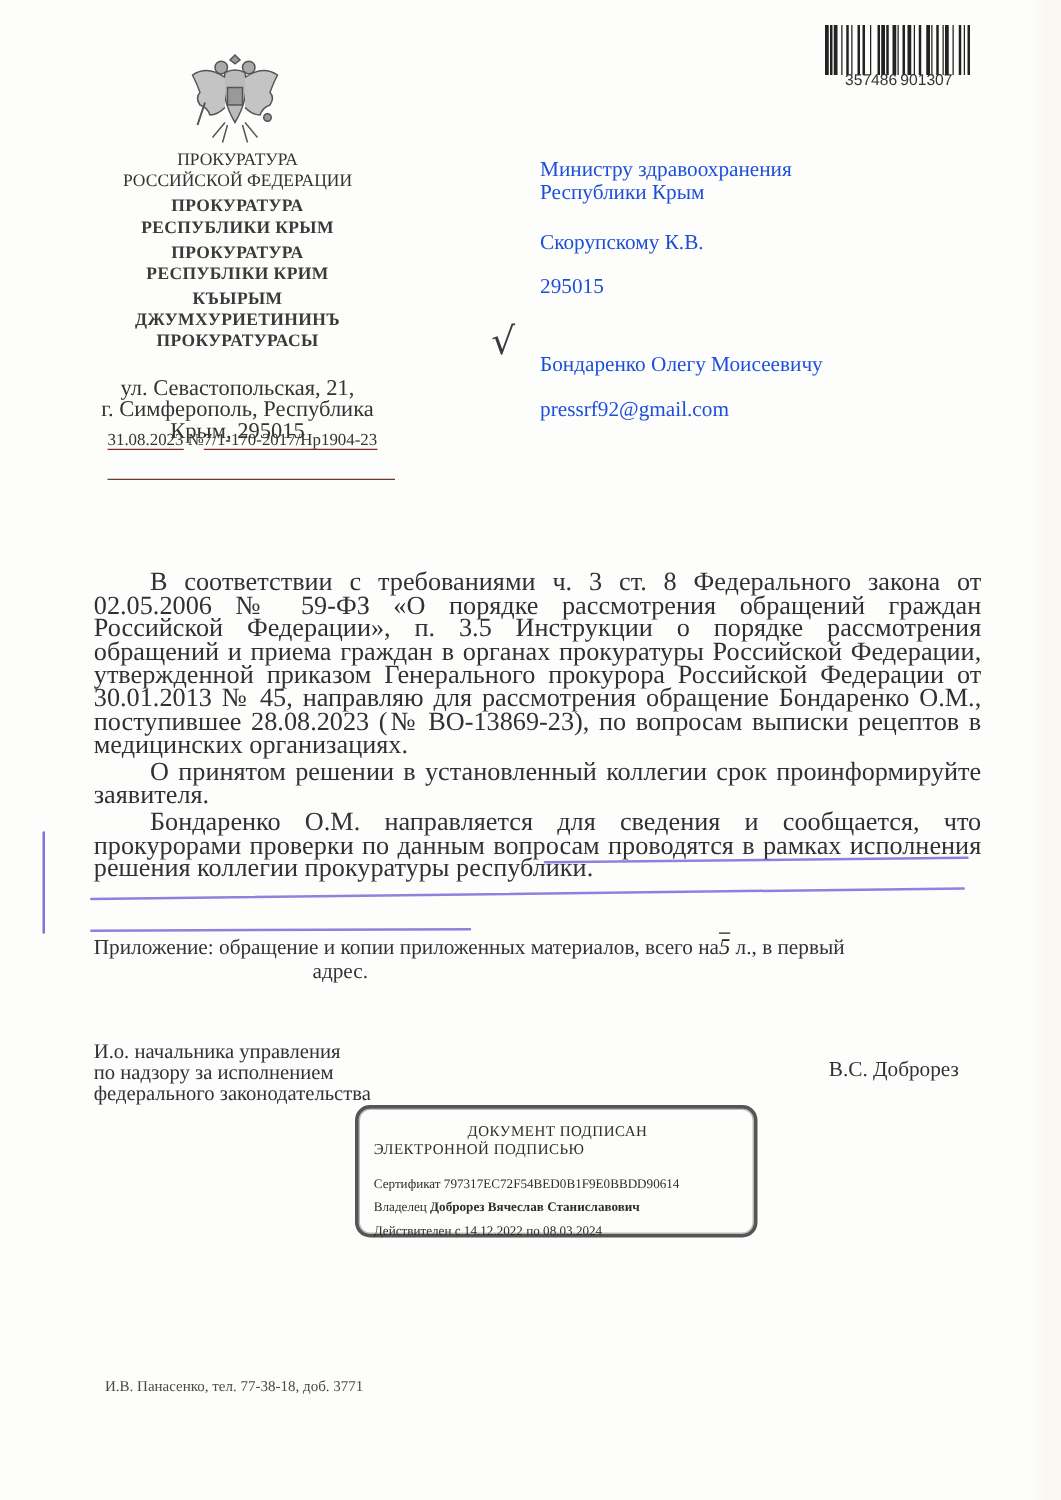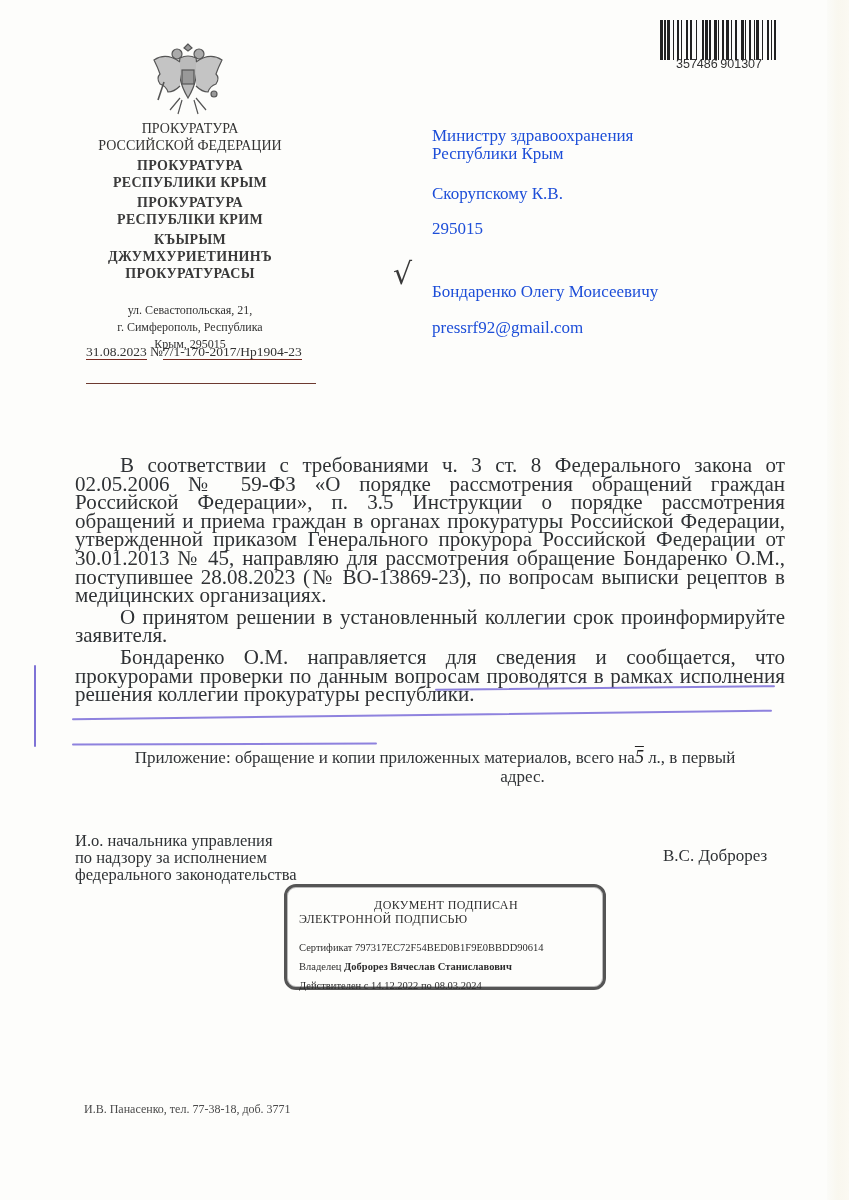--- a/index.html
+++ b/index.html
@@ -20,21 +20,21 @@
     
     .emblem { left: 150px; top: 38px; width: 76px; height: 80px; }
 
     
     .header-block {
       left: 80px; top: 120px; width: 220px;
       text-align: center; font-size: 14px; line-height: 17px; color: #333;
     }
     .header-block .org { margin-bottom: 3px; }
     .header-block .org.bold { font-weight: bold; letter-spacing: 0.3px; color: #3a3a3a; }
-    .header-block .addr { font-size: 12px; line-height: 17px; margin-top: 20px; }
+    .header-block .addr { font-size: 18px; line-height: 17px; margin-top: 20px; }
 
     .reg-line {
       left: 86px; top: 344px; font-size: 13.5px; color: #333; white-space: nowrap;
     }
     .reg-line .u { border-bottom: 1px solid #7b2a22; padding-bottom: 0px; }
     .blank-line { left: 86px; top: 383px; width: 230px; height: 1px; background: #6d3a30; }
 
     
     .barcode { left: 628px; top: 20px; width: 148px; padding-left: 32px; }
     .barcode .bars { height: 40px; display: flex; align-items: stretch; gap: 0; }
@@ -54,21 +54,21 @@
       left: 75px; width: 710px; font-size: 21px; line-height: 18.6px; color: #2f3235;
       text-align: justify;
     }
     .body-text p { text-indent: 45px; }
 
     .underline-purple {
       position: absolute; height: 2px; background: #7a6cd8; border-radius: 2px; opacity: 0.85;
     }
     .margin-line { left: 34px; top: 665px; width: 2px; height: 82px; background: #7f73d6; border-radius: 1px; }
 
-    .attach { left: 75px; top: 748px; font-size: 17px; line-height: 19px; color: #2f3235; width: 720px; text-align: center; }
+    .attach { left: 75px; top: 748px; font-size: 17px; line-height: 19px; color: #2f3235; width: 720px; }
     .attach .row2 { padding-left: 175px; }
     .hand5 { font-style: italic; font-size: 18px; color: #222; text-decoration: overline; }
 
     .signer-title { left: 75px; top: 832px; font-size: 16.5px; line-height: 17px; color: #2f3235; }
     .signer-name { left: 663px; top: 846px; font-size: 17px; color: #2f3235; }
 
     
     .stamp {
       left: 284px; top: 884px; width: 322px; height: 106px;
       border: 3px solid #555; border-radius: 12px;

